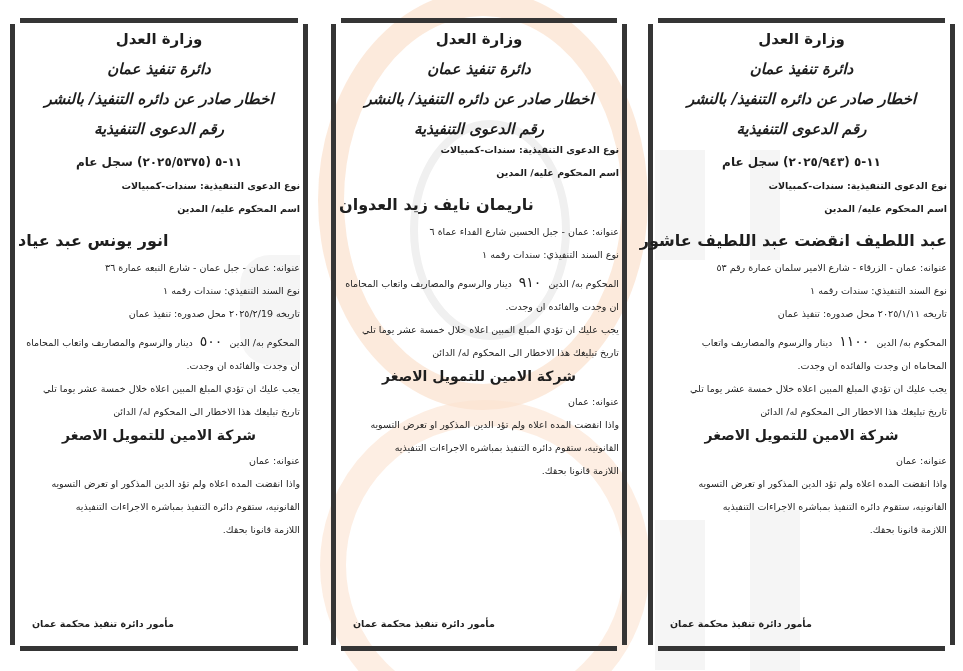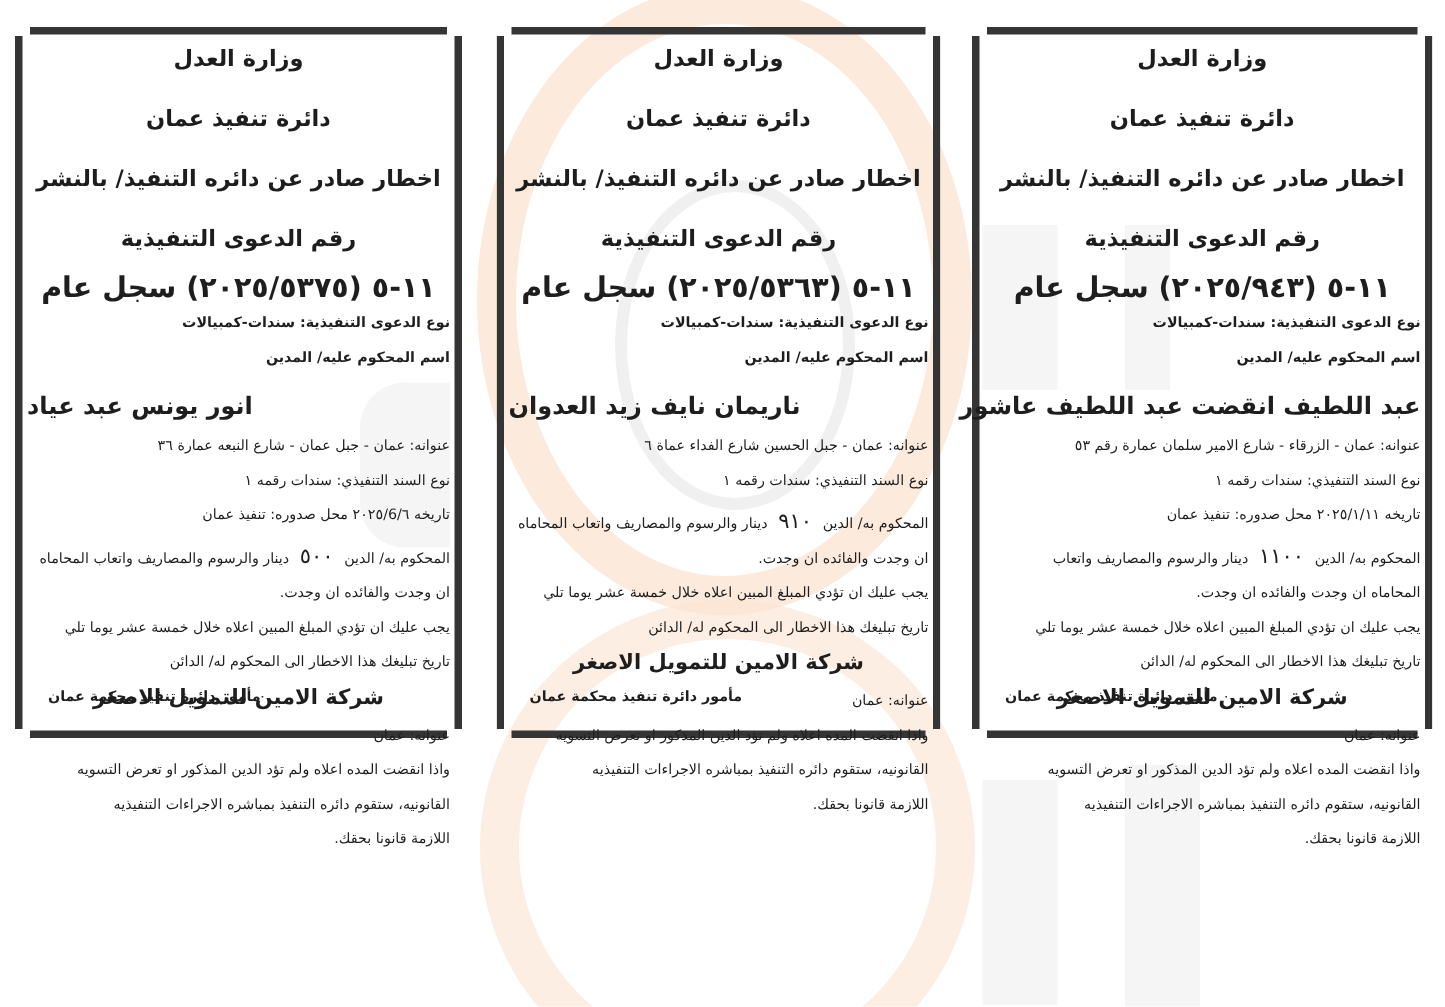--- a/index.html
+++ b/index.html
@@ -4,21 +4,21 @@
 <style>
   * { box-sizing: border-box; margin: 0; padding: 0; }
   html, body { width: 963px; height: 671px; background: #ffffff; overflow: hidden; }
   body { position: relative; font-family: "DejaVu Sans", sans-serif; color: #1e1e1e; }
 
   
   .wm-block { position: absolute; background: #ececec; opacity: .55; }
   .wm-ring { position: absolute; border-radius: 50%; }
 
   .panel {
-    position: absolute; top: 18px; height: 474px;
+    position: absolute; top: 18px; height: 633px;
   }
   .frame {
     position: absolute; inset: 0;
     border: 5px solid #353535;
     background: transparent;
     
     clip-path: polygon(
       10px 0, calc(100% - 10px) 0, calc(100% - 10px) 6px, 100% 6px,
       100% calc(100% - 6px), calc(100% - 10px) calc(100% - 6px), calc(100% - 10px) 100%,
       10px 100%, 10px calc(100% - 6px), 0 calc(100% - 6px), 0 6px, 10px 6px
@@ -26,23 +26,23 @@
   }
   .content {
     position: absolute; inset: 8px 8px 8px 8px;
     direction: rtl; text-align: right;
   }
   .hdr {
     text-align: center; font-weight: bold; font-size: 15px; line-height: 15px;
     color: #1d1d1d;
   }
   .hdr.l1 { margin-top: 6px; }
-  .hdr + .hdr { margin-top: 25px; }
+  .hdr + .hdr { margin-top: 15px; font-style: italic; }
   .case-no {
-    text-align: center; font-weight: bold; font-size: 19px; margin-top: 14px; line-height: 22px;
+    text-align: center; font-weight: bold; font-size: 12px; margin-top: 14px; line-height: 22px;
     white-space: nowrap;
   }
   .small {
     font-size: 9.5px; font-weight: bold; line-height: 10px; margin-top: 13px; white-space: nowrap;
   }
   .small.first { margin-top: 8px; }
   .name {
     text-align: left; font-weight: bold; font-size: 16px; margin-top: 18px; line-height: 18px; white-space: nowrap;
   }
   .body-line {
@@ -101,21 +101,20 @@
   </div>
 </section>
 
 <section class="panel" style="left:331px;width:296px;">
   <div class="frame"></div>
   <div class="content">
     <div class="hdr l1">وزارة العدل</div>
     <div class="hdr">دائرة تنفيذ عمان</div>
     <div class="hdr">اخطار صادر عن دائره التنفيذ/ بالنشر</div>
     <div class="hdr">رقم الدعوى التنفيذية</div>
-    <div class="case-no">١١-٥ (٢٠٢٥/٥٣٦٣) سجل عام</div>
     <div class="small first">نوع الدعوى التنفيذية: سندات-كمبيالات</div>
     <div class="small">اسم المحكوم عليه/ المدين</div>
     <div class="name">ناريمان نايف زيد العدوان</div>
     <div class="body-line">عنوانه: عمان - جبل الحسين شارع الفداء عماة ٦</div>
     <div class="body-line">نوع السند التنفيذي: سندات رقمه ١</div>
     <div class="body-line gap">
       <span>المحكوم به/ الدين</span>
       <span class="amount">٩١٠</span>
       <span>دينار والرسوم والمصاريف واتعاب المحاماه</span>
     </div>
@@ -137,21 +136,21 @@
     <div class="hdr l1">وزارة العدل</div>
     <div class="hdr">دائرة تنفيذ عمان</div>
     <div class="hdr">اخطار صادر عن دائره التنفيذ/ بالنشر</div>
     <div class="hdr">رقم الدعوى التنفيذية</div>
     <div class="case-no">١١-٥ (٢٠٢٥/٥٣٧٥) سجل عام</div>
     <div class="small first">نوع الدعوى التنفيذية: سندات-كمبيالات</div>
     <div class="small">اسم المحكوم عليه/ المدين</div>
     <div class="name">انور يونس عبد عياد</div>
     <div class="body-line">عنوانه: عمان - جبل عمان - شارع النبعه عمارة ٣٦</div>
     <div class="body-line">نوع السند التنفيذي: سندات رقمه ١</div>
-    <div class="body-line">تاريخه ٢٠٢٥/6/٦ محل صدوره: تنفيذ عمان</div>
+    <div class="body-line">تاريخه ٢٠٢٥/٢/19 محل صدوره: تنفيذ عمان</div>
     <div class="body-line gap">
       <span>المحكوم به/ الدين</span>
       <span class="amount">٥٠٠</span>
       <span>دينار والرسوم والمصاريف واتعاب المحاماه</span>
     </div>
     <div class="body-line">ان وجدت والفائده ان وجدت.</div>
     <div class="body-line">يجب عليك ان تؤدي المبلغ المبين اعلاه خلال خمسة عشر يوما تلي</div>
     <div class="body-line">تاريخ تبليغك هذا الاخطار الى المحكوم له/ الدائن</div>
     <div class="company">شركة الامين للتمويل الاصغر</div>
     <div class="body-line">عنوانه: عمان</div>

